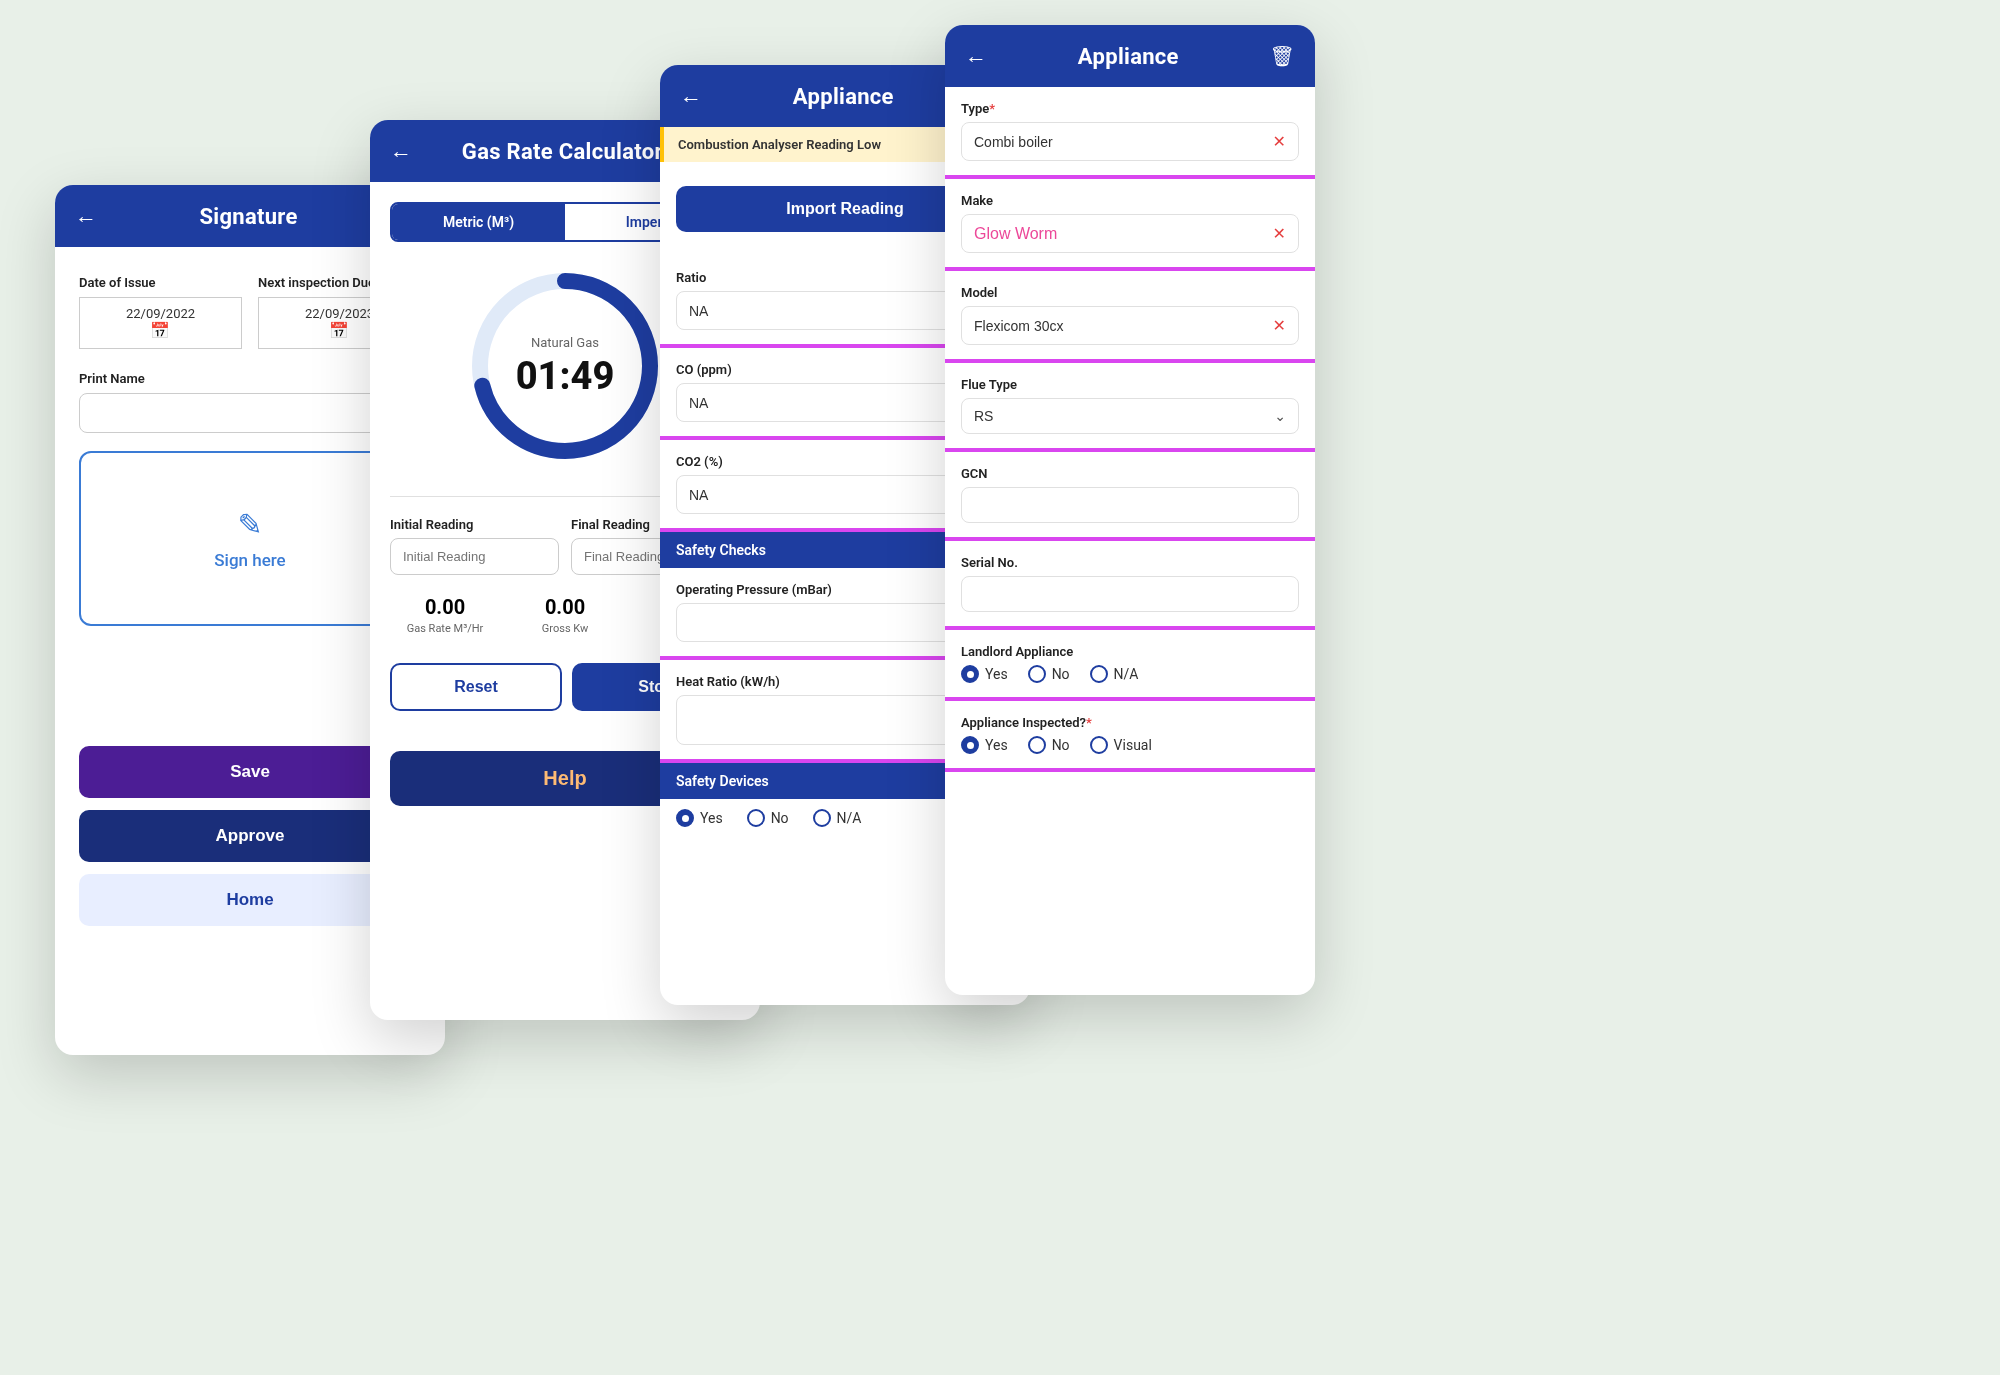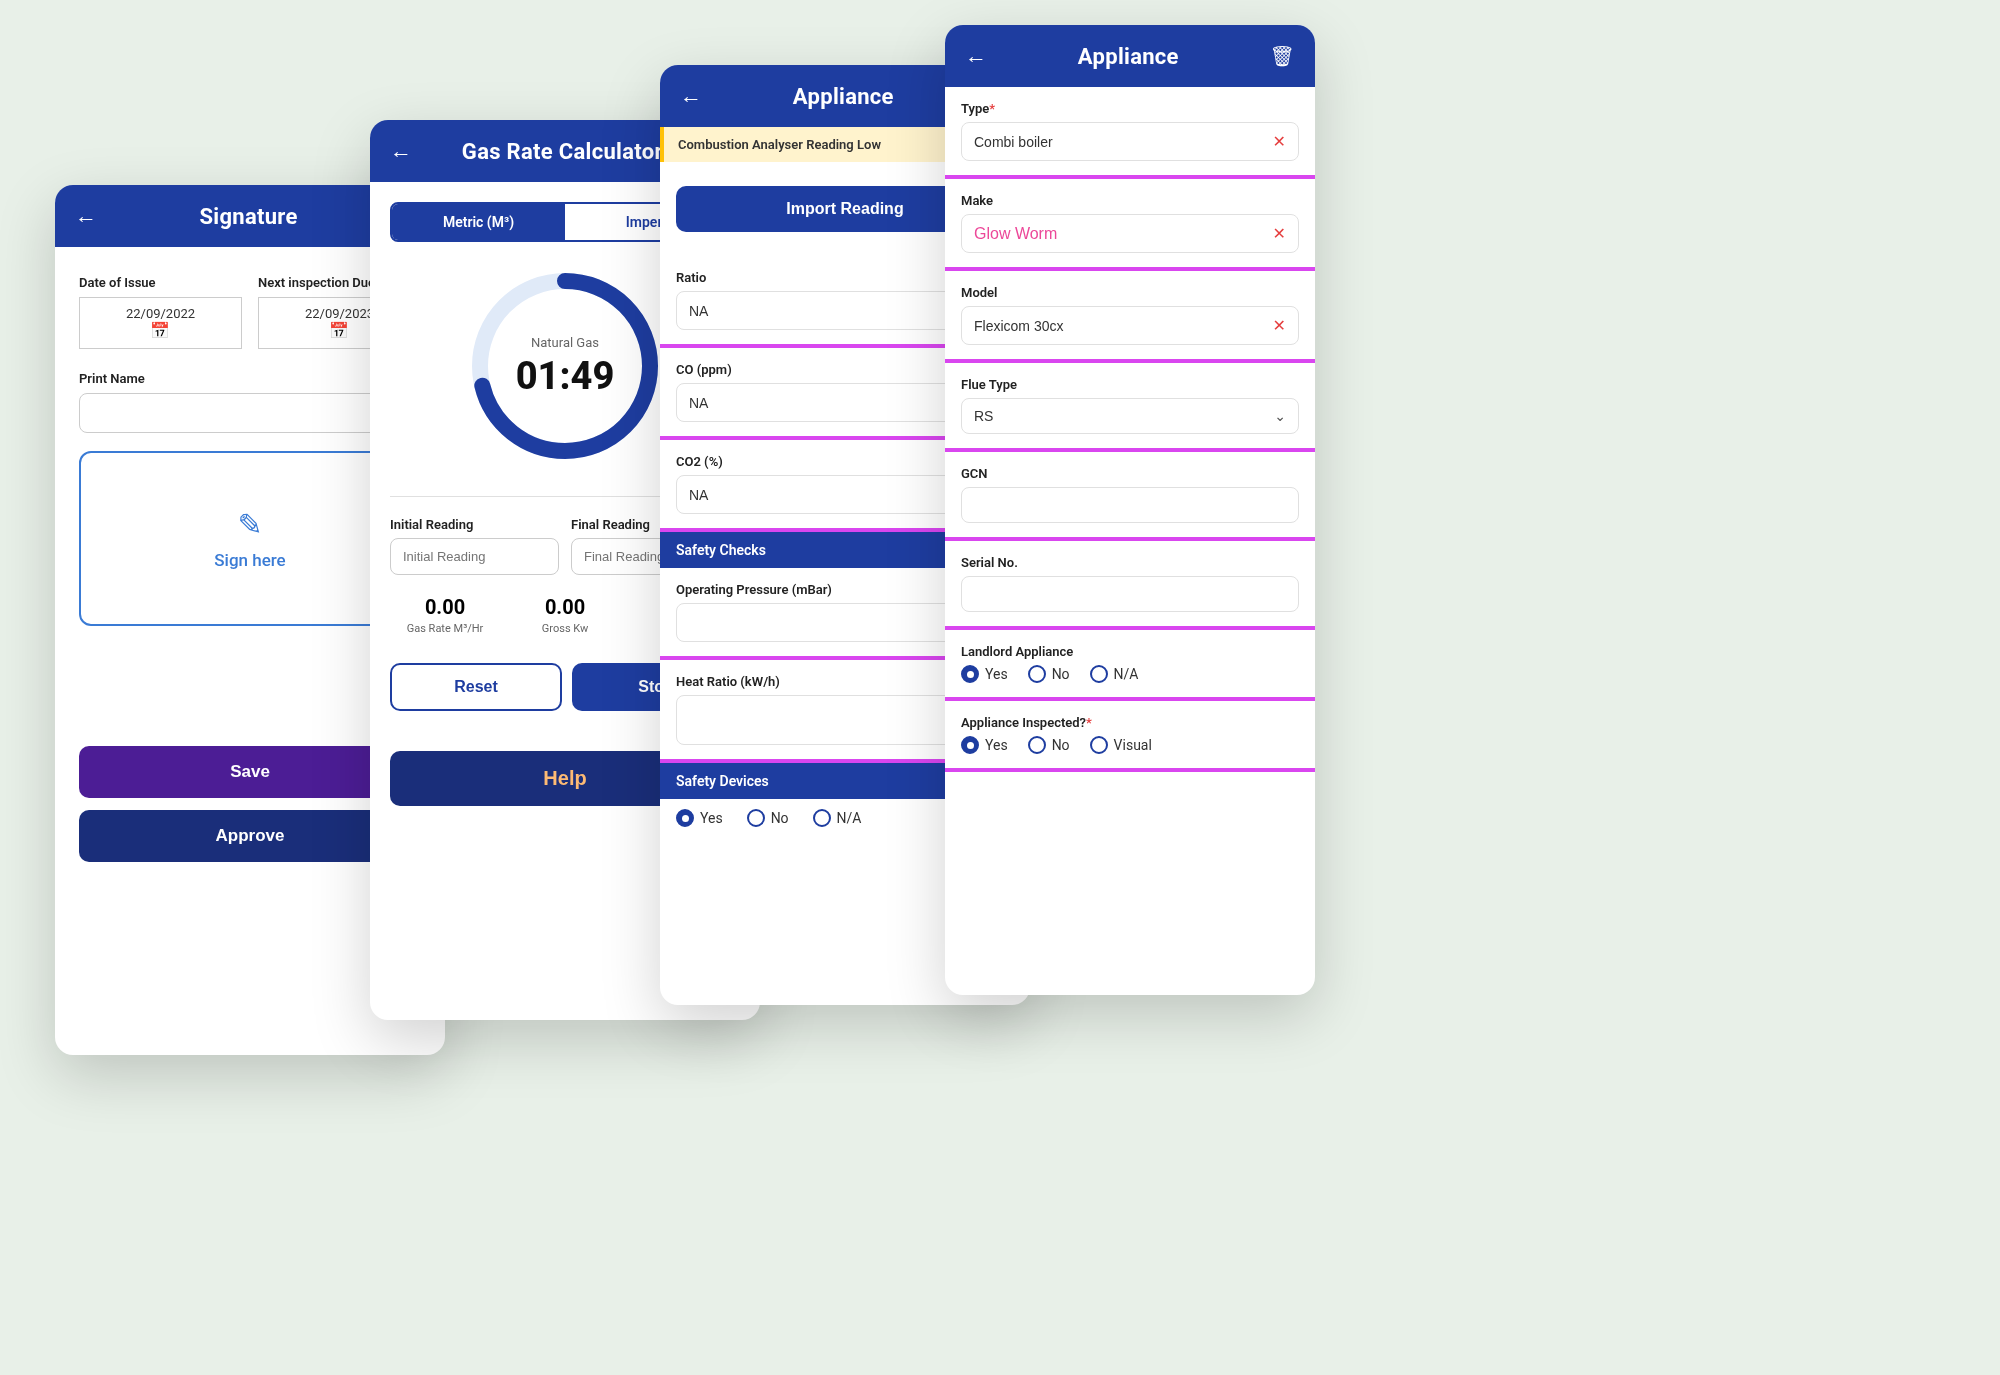--- a/index.html
+++ b/index.html
@@ -512,20 +512,21 @@
     </div>
     <div class="sig-print-label">Print Name</div>
     <input class="sig-print-input" type="text" style="">
     <div class="sig-pad">
       <div class="sig-pen-icon">✎</div>
       <div class="sig-here">Sign here</div>
     </div>
     <div class="sig-buttons">
       <button class="btn-blue">Save</button>
       <button class="btn-dark-blue">Approve</button>
+      <button class="btn-light">Home</button>
     </div>
   </div>
 </div>
 
 <div class="screen screen-gas">
   <div class="header">
     <span class="header-back">←</span>
     <span class="header-title">Gas Rate Calculator</span>
     <span class="gas-flame-icon">🔥</span>
   </div>

